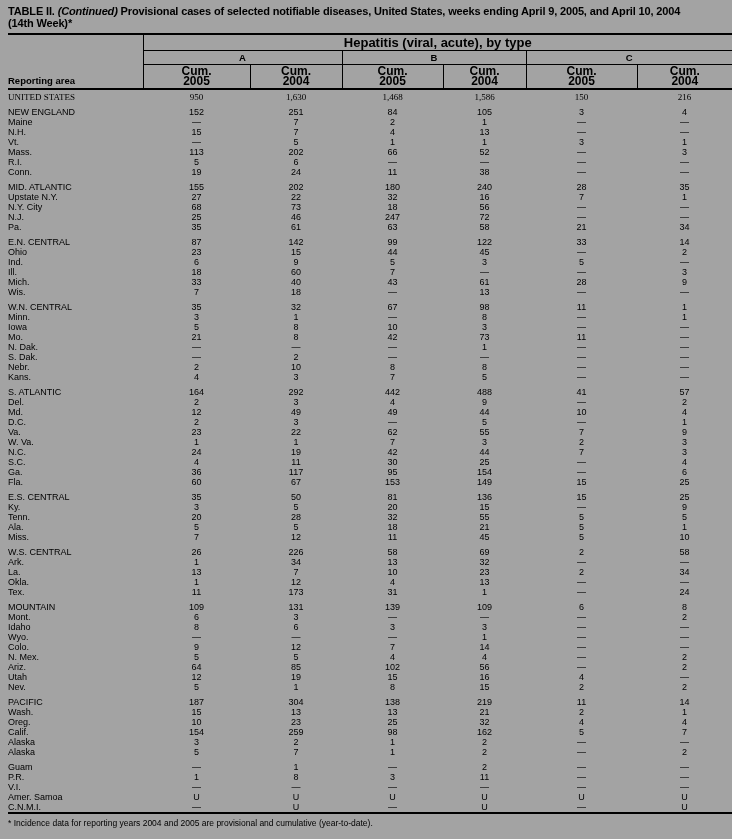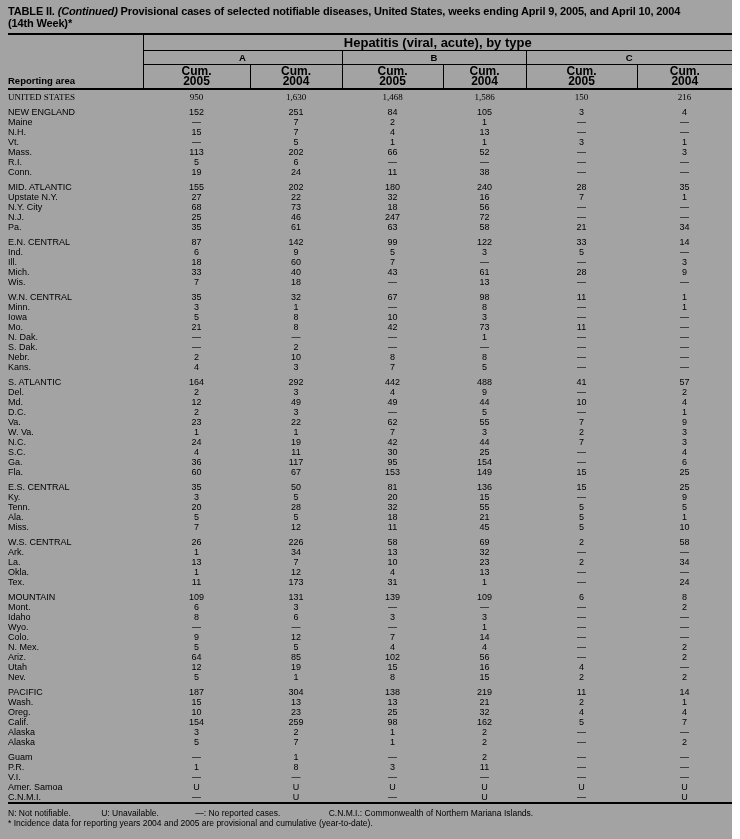--- a/index.html
+++ b/index.html
@@ -216,20 +216,29 @@
         <tr class="sec-start">
           <td class="area">E.N. CENTRAL</td>
           <td class="val">87</td>
           <td class="val">142</td>
           <td class="val">99</td>
           <td class="val">122</td>
           <td class="val">33</td>
           <td class="val">14</td>
         </tr>
         <tr>
+          <td class="area">Ohio</td>
+          <td class="val">23</td>
+          <td class="val">15</td>
+          <td class="val">44</td>
+          <td class="val">45</td>
+          <td class="val">—</td>
+          <td class="val">2</td>
+        </tr>
+        <tr>
           <td class="area">Ind.</td>
           <td class="val">6</td>
           <td class="val">9</td>
           <td class="val">5</td>
           <td class="val">3</td>
           <td class="val">5</td>
           <td class="val">—</td>
         </tr>
         <tr>
           <td class="area">Ill.</td>
@@ -687,22 +696,16 @@
           <td class="val">U</td>
           <td class="val">—</td>
           <td class="val">U</td>
           <td class="val">—</td>
           <td class="val">U</td>
         </tr>
       </tbody>
   </table>
 
   <div class="footnotes">
-    <div class="legend">
-      <span>N: Not notifiable.</span>
-      <span>U: Unavailable.</span>
-      <span>—: No reported cases.</span>
-      <span>C.N.M.I.: Commonwealth of Northern Mariana Islands.</span>
-    </div>
     <div class="note">* Incidence data for reporting years 2004 and 2005 are provisional and cumulative (year-to-date).</div>
   </div>
 
 </div>
 
 </body></html>

